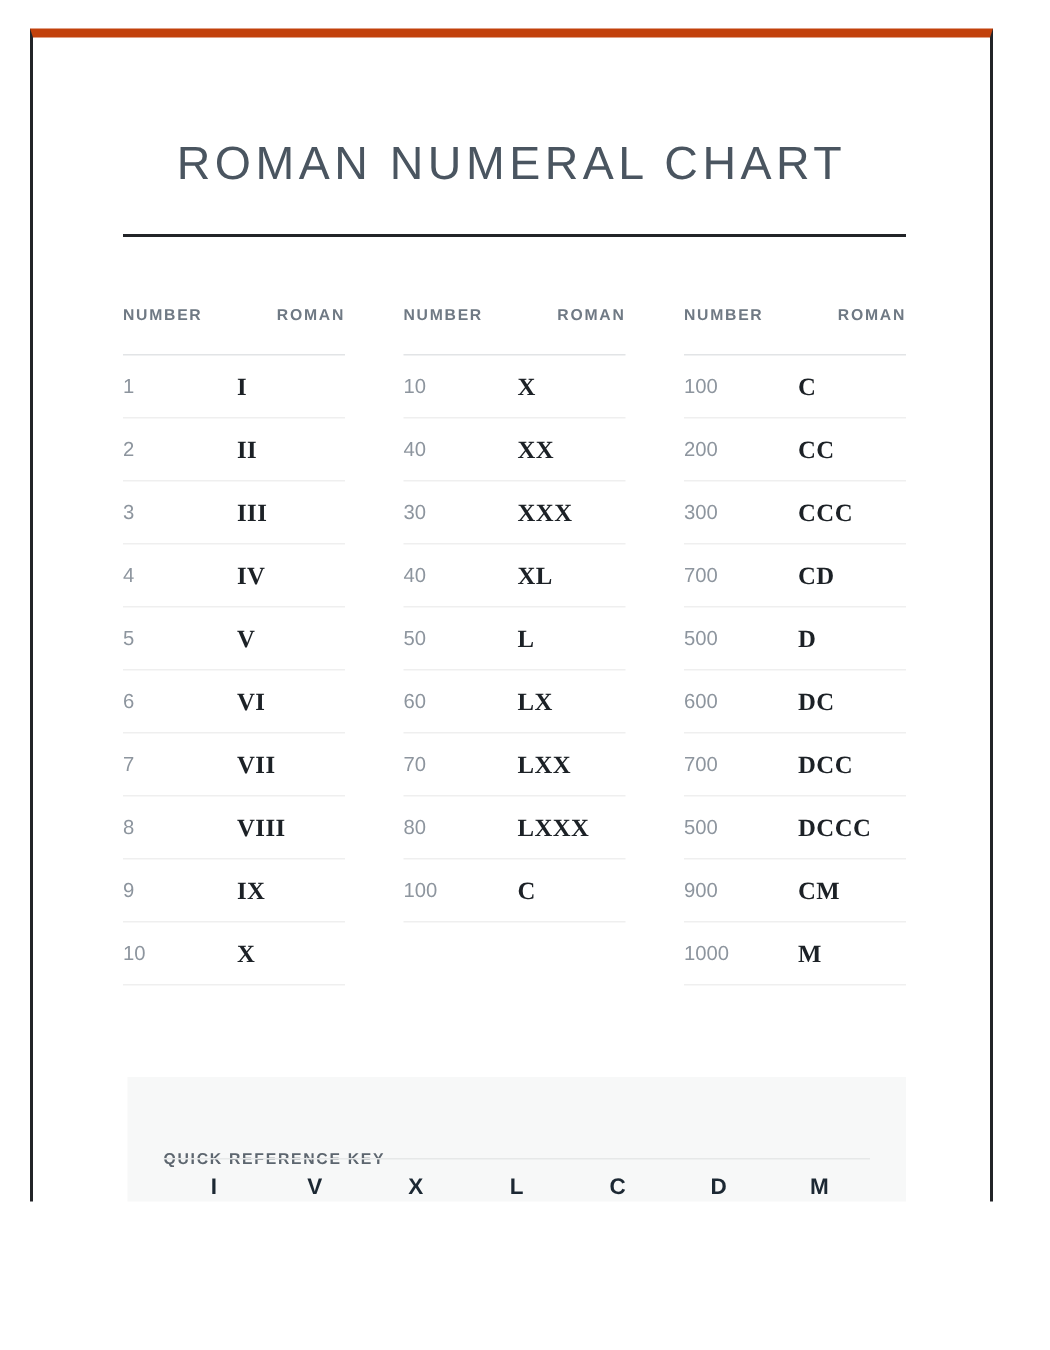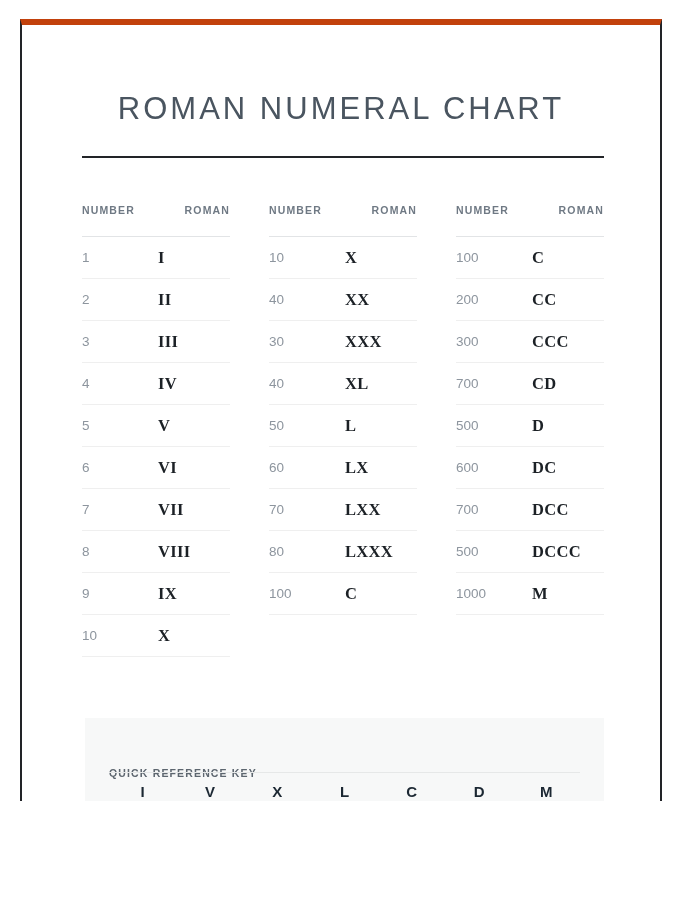--- a/index.html
+++ b/index.html
@@ -268,20 +268,24 @@
       </div>
       <div class="tbl-row">
         <div class="cell-num">700</div>
         <div class="cell-rom">DCC</div>
       </div>
       <div class="tbl-row">
         <div class="cell-num">500</div>
         <div class="cell-rom">DCCC</div>
       </div>
       <div class="tbl-row">
+        <div class="cell-num">900</div>
+        <div class="cell-rom">CM</div>
+      </div>
+      <div class="tbl-row">
         <div class="cell-num">1000</div>
         <div class="cell-rom">M</div>
       </div>
     </div>
 
   </div>
 
   <div id="quick-ref">
     <div id="quick-ref-title">QUICK REFERENCE KEY</div>
     <div id="quick-ref-divider"></div>

